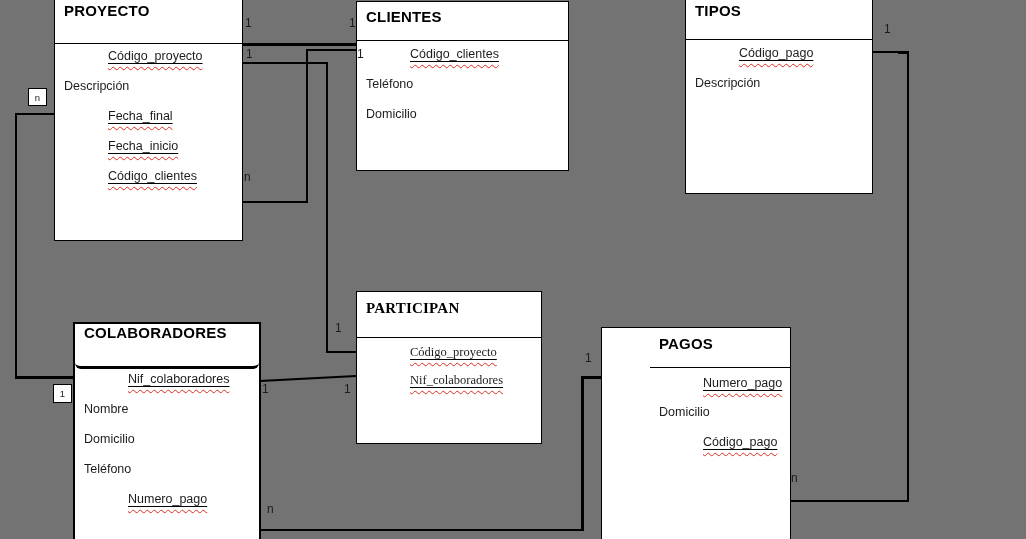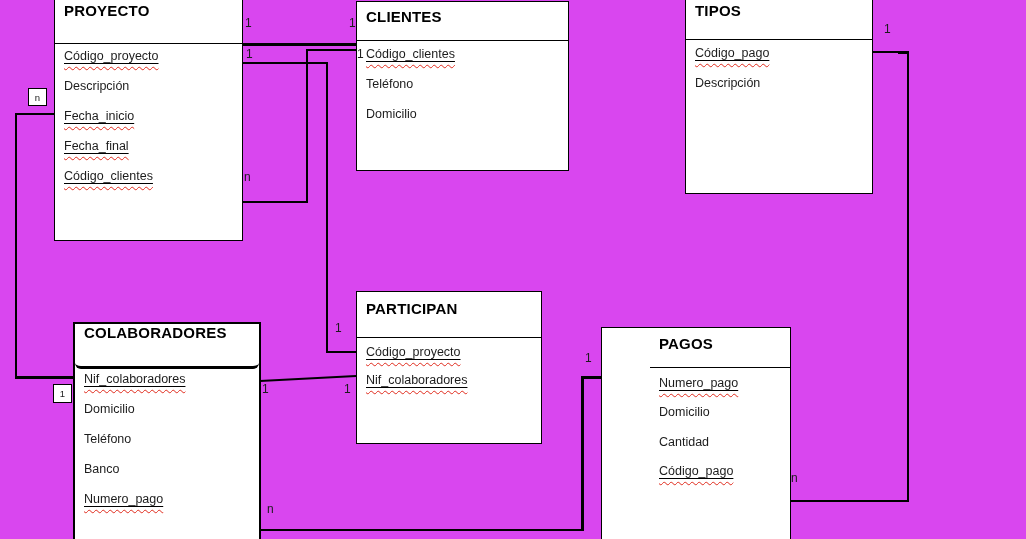--- a/index.html
+++ b/index.html
@@ -1,17 +1,17 @@
 <!DOCTYPE html>
 <html><head>
 <meta charset="utf-8">
 <style>
   html,body{margin:0;padding:0;background:#fff;}
   #canvas{
-    position:relative;width:1026px;height:539px;background:#d946ef;
+    position:relative;width:1026px;height:539px;background:#737373;
     overflow:hidden;font-family:"Liberation Sans",sans-serif;color:#1c1c1c;
   }
   #lines{position:absolute;left:0;top:0;width:1026px;height:539px;}
   .entity{
     position:absolute;background:#fff;border:1.5px solid #000;
     box-sizing:border-box;
   }
   .ehead{
     box-sizing:border-box;border-bottom:1.5px solid #000;
     font-weight:bold;font-size:15px;letter-spacing:.2px;color:#000;
@@ -23,20 +23,21 @@
   .fld{display:inline-block;line-height:16px;}
   .key{
     text-decoration:underline solid #000;
     text-decoration-thickness:1.2px;
     text-underline-offset:3px;
   }
   .key .w{
     text-decoration:underline wavy #e02b1d;
     text-decoration-thickness:1px;
     text-underline-offset:5.5px;
+    margin-left:44px;
   }
   
   .e-proyecto .ebody{margin-top:-3px;}
   .e-clientes .ebody{margin-top:-2px;}
   .e-tipos    .ebody{margin-top:-2px;}
   .e-colaboradores{border-width:2px;}
   .e-colaboradores .ehead{border-bottom-width:3px;}
   .e-colaboradores .ebody{margin-top:-5px;}
   .e-participan .row{height:28px;}
   .e-pagos .row{height:29.5px;}
@@ -67,24 +68,24 @@
   <div class="entity e-proyecto" style="left:54px;top:-14px;width:189px;height:255px;">
     <div class="ehead" style="height:57px;padding-top:15px;">PROYECTO</div>
     <div class="ebody">
       <div class="row">
           <span class="fld key"><span class="w">Código_proyecto</span></span>
         </div>
       <div class="row">
           <span class="fld"><span class="w">Descripción</span></span>
         </div>
       <div class="row">
-          <span class="fld key"><span class="w">Fecha_inicio</span></span>
+          <span class="fld key"><span class="w">Fecha_final</span></span>
         </div>
       <div class="row">
-          <span class="fld key"><span class="w">Fecha_final</span></span>
+          <span class="fld key"><span class="w">Fecha_inicio</span></span>
         </div>
       <div class="row">
           <span class="fld key"><span class="w">Código_clientes</span></span>
         </div>
     </div>
   </div>
 
   <div class="entity e-clientes" style="left:356px;top:1px;width:213px;height:170px;">
     <div class="ehead" style="height:39px;padding-top:6px;">CLIENTES</div>
     <div class="ebody">
@@ -112,57 +113,54 @@
     </div>
   </div>
 
   <div class="entity e-colaboradores" style="left:73px;top:322px;width:188px;height:230px;">
     <div class="ehead" style="height:45px;border-radius:6px;">COLABORADORES</div>
     <div class="ebody">
       <div class="row">
           <span class="fld key"><span class="w">Nif_colaboradores</span></span>
         </div>
       <div class="row">
+          <span class="fld"><span class="w">Nombre</span></span>
+        </div>
+      <div class="row">
           <span class="fld"><span class="w">Domicilio</span></span>
         </div>
       <div class="row">
           <span class="fld"><span class="w">Teléfono</span></span>
-        </div>
-      <div class="row">
-          <span class="fld"><span class="w">Banco</span></span>
         </div>
       <div class="row">
           <span class="fld key"><span class="w">Numero_pago</span></span>
         </div>
     </div>
   </div>
 
-  <div class="entity e-participan" style="left:356px;top:291px;width:186px;height:153px;">
+  <div class="entity e-participan" style="left:356px;top:291px;width:186px;height:153px;font-family:Liberation Serif, serif;">
     <div class="ehead" style="height:46px;padding-top:8px;">PARTICIPAN</div>
     <div class="ebody">
       <div class="row">
           <span class="fld key"><span class="w">Código_proyecto</span></span>
         </div>
       <div class="row">
           <span class="fld key"><span class="w">Nif_colaboradores</span></span>
         </div>
     </div>
   </div>
 
   <div class="entity e-pagos" style="left:601px;top:327px;width:190px;height:228px;padding-left:48px;">
     <div class="ehead" style="height:40px;padding-top:7px;">PAGOS</div>
     <div class="ebody">
       <div class="row">
           <span class="fld key"><span class="w">Numero_pago</span></span>
         </div>
       <div class="row">
           <span class="fld"><span class="w">Domicilio</span></span>
-        </div>
-      <div class="row">
-          <span class="fld"><span class="w">Cantidad</span></span>
         </div>
       <div class="row">
           <span class="fld key"><span class="w">Código_pago</span></span>
         </div>
     </div>
   </div>
 
   <span class="card" style="left:245px;top:17px;">1</span>
   <span class="card" style="left:349px;top:17px;">1</span>
   <span class="card" style="left:357px;top:48px;">1</span>

